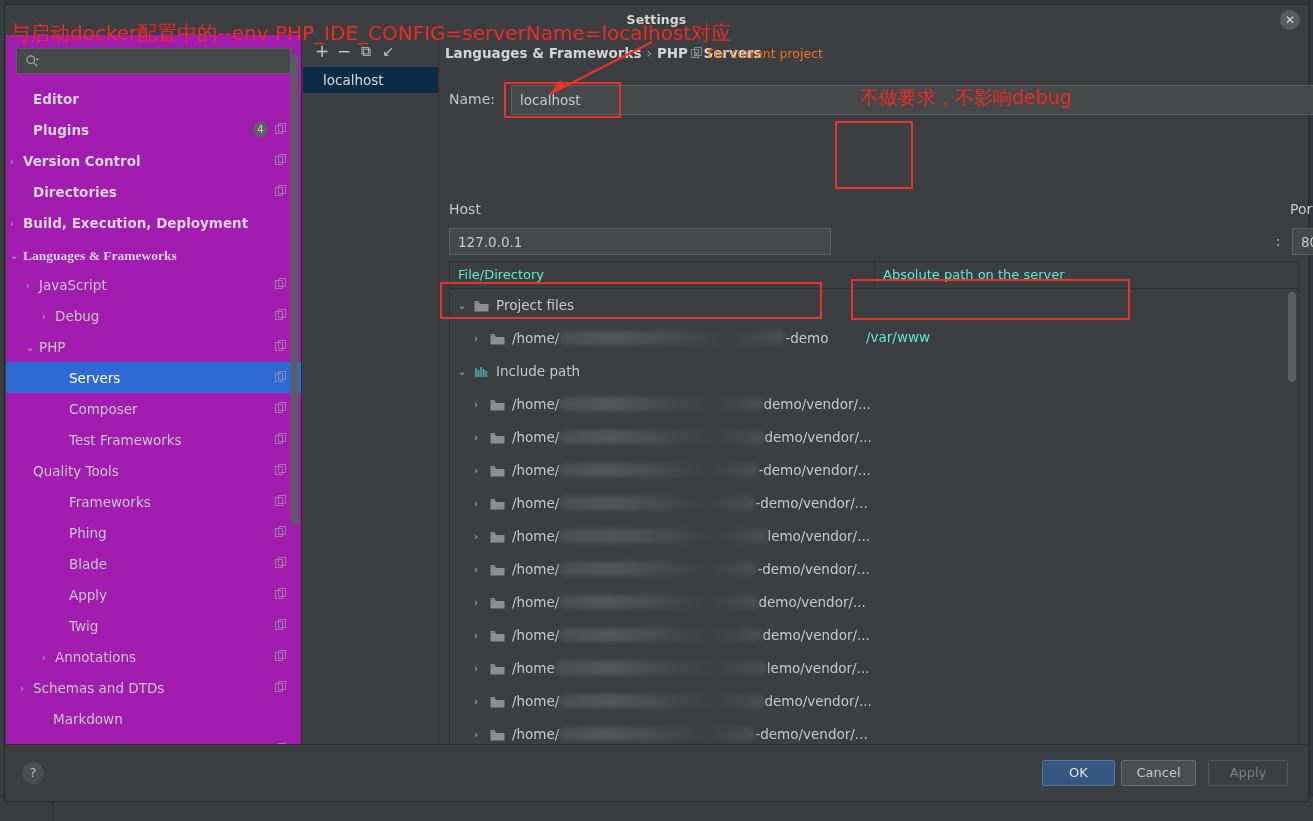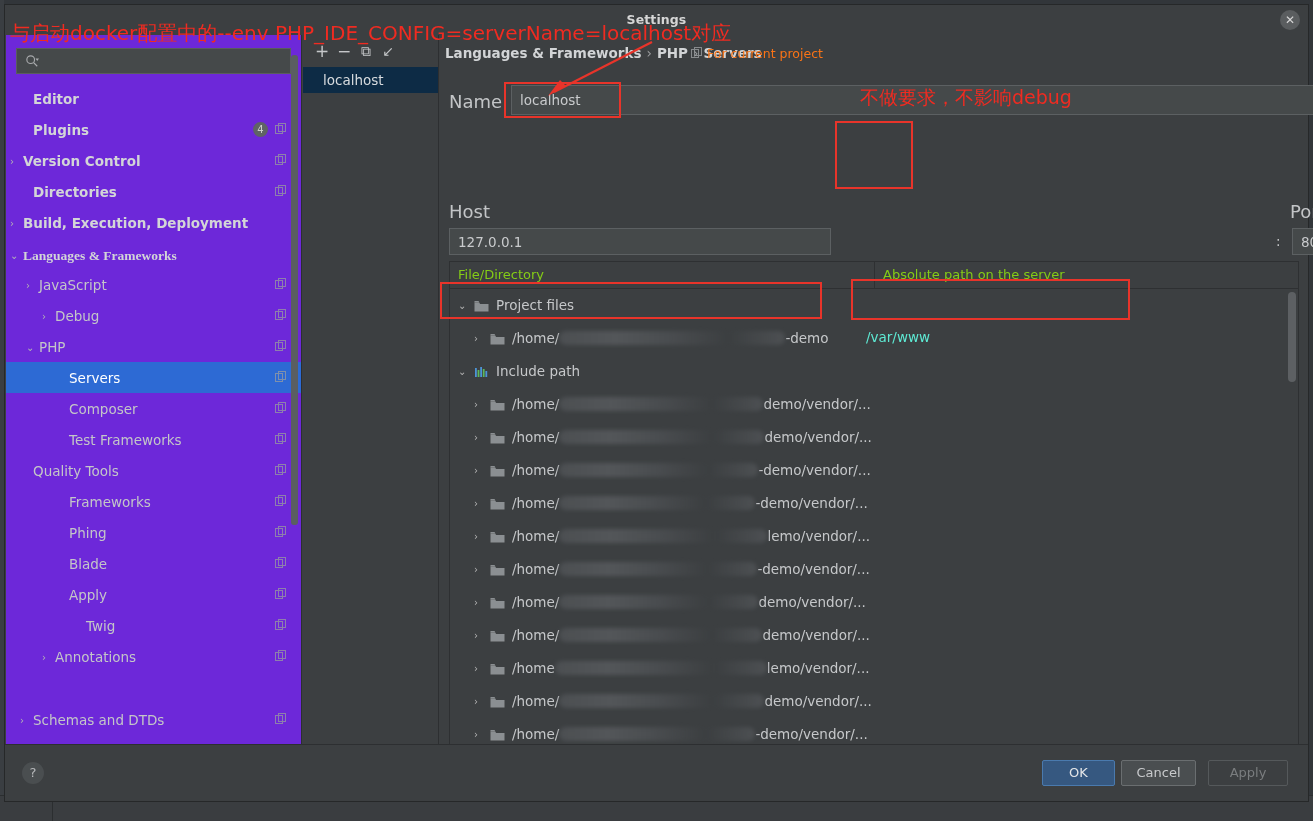--- a/index.html
+++ b/index.html
@@ -33,21 +33,21 @@
     background:#5a5d5f;color:#d8d8d8;font-size:12px;line-height:20px;text-align:center;
     cursor:pointer;
   }
 
   
   #body{position:absolute;left:0;top:30px;right:0;bottom:56px;}
 
   
   #leftpane{
     position:absolute;left:1px;top:0;width:296px;bottom:0;
-    background:#6d28d9;border-right:1px solid #2d2f31;box-sizing:border-box;
+    background:#a21caf;border-right:1px solid #2d2f31;box-sizing:border-box;
   }
   #search{
     margin:13px 10px 0 10px;height:26px;background:#45494a;
     border:1px solid #5a5d5f;box-sizing:border-box;position:relative;
   }
   #search .mag{position:absolute;left:8px;top:5px;width:14px;height:14px;}
   #search input{
     position:absolute;left:28px;top:0;right:4px;height:24px;border:0;outline:0;
     background:transparent;color:#bbb;font-family:inherit;font-size:12.5px;
   }
@@ -82,21 +82,21 @@
   
   #rightpane{position:absolute;left:434px;top:0;right:0;bottom:0;background:#3c3f41;}
   #breadcrumb{position:absolute;left:6px;top:10px;font-size:13.5px;white-space:nowrap;}
   #breadcrumb .crumb{font-weight:bold;color:#d2d4d6;}
   #breadcrumb .sep{color:#9a9c9e;margin:0 5px;font-weight:normal;}
   #forproject{position:absolute;left:252px;top:11px;font-size:12.5px;color:#f97316;white-space:nowrap;}
   #forproject .copyicon{display:inline-block;width:12px;height:12px;vertical-align:-1px;margin-right:4px;opacity:.8;}
 
   #form{position:absolute;left:0;top:36px;right:0;bottom:0;}
 
-  .lbl{font-size:18px;color:#c3c5c7;}
+  .lbl{font-size:14px;color:#c3c5c7;}
   .tfield{
     background:#45494a;border:1px solid #5c6062;box-sizing:border-box;
     color:#c9cbcd;font-family:inherit;font-size:13.5px;padding:0 8px;outline:0;
   }
   .tfield:disabled{color:#9a9c9e;}
 
   #nameRow{position:absolute;left:10px;top:14px;right:0;height:30px;}
   #nameLabel{position:absolute;left:0;top:6px;}
   #nameInput{position:absolute;left:62px;top:0;width:1148px;height:30px;}
 
@@ -116,21 +116,21 @@
     border:solid #cfd1d3;border-width:0 2px 2px 0;transform:rotate(42deg);
   }
   #mapCheck .txt{font-size:13.5px;color:#c3c5c7;}
 
   
   #table{
     position:absolute;left:10px;top:190px;right:9px;bottom:-2px;
     border:1px solid #2e3032;box-sizing:border-box;background:#3c3f41;overflow:hidden;
   }
   #thead{height:26px;background:#3c3f41;border-bottom:1px solid #2e3032;position:relative;}
-  #thead .th{position:absolute;top:0;height:26px;line-height:26px;font-size:13px;color:#84cc16;padding-left:8px;box-sizing:border-box;}
+  #thead .th{position:absolute;top:0;height:26px;line-height:26px;font-size:13px;color:#5eead4;padding-left:8px;box-sizing:border-box;}
   #thead .th.c2{border-left:1px solid #2e3032;}
   #tbody{position:absolute;left:0;top:26px;right:0;bottom:0;overflow:hidden;}
   .trw{height:33px;line-height:33px;white-space:nowrap;position:relative;}
   .trw .exp{display:inline-block;width:16px;margin-left:8px;font-size:10px;color:#b4b4b4;vertical-align:middle;}
   .trw .ficon{display:inline-block;width:15px;height:12px;vertical-align:middle;margin-right:7px;}
   .trw .ptxt{font-size:13.5px;color:#c6c8ca;vertical-align:middle;}
   .trw .blur{
     display:inline-block;height:14px;vertical-align:-3px;border-radius:7px;
     background:linear-gradient(90deg,#4d5053,#55585b,#4a4d50,#52555800,#4e5154);
     filter:blur(2px);opacity:.95;
@@ -238,29 +238,29 @@
               <rect x="3.5" y="0.5" width="7" height="8" fill="none" stroke="#9a9d9f"></rect>
             </svg></div>
           <div class="trow" style="padding-left: 50px;"><span class="arrow"></span><span class="tlabel">Blade</span><svg class="copyicon" viewBox="0 0 12 12">
               <rect x="0.5" y="2.5" width="7" height="8" fill="none" stroke="#9a9d9f"></rect>
               <rect x="3.5" y="0.5" width="7" height="8" fill="none" stroke="#9a9d9f"></rect>
             </svg></div>
           <div class="trow" style="padding-left: 50px;"><span class="arrow"></span><span class="tlabel">Apply</span><svg class="copyicon" viewBox="0 0 12 12">
               <rect x="0.5" y="2.5" width="7" height="8" fill="none" stroke="#9a9d9f"></rect>
               <rect x="3.5" y="0.5" width="7" height="8" fill="none" stroke="#9a9d9f"></rect>
             </svg></div>
-          <div class="trow" style="padding-left: 67px;"><span class="arrow"></span><span class="tlabel">Twig</span><svg class="copyicon" viewBox="0 0 12 12">
+          <div class="trow" style="padding-left: 50px;"><span class="arrow"></span><span class="tlabel">Twig</span><svg class="copyicon" viewBox="0 0 12 12">
               <rect x="0.5" y="2.5" width="7" height="8" fill="none" stroke="#9a9d9f"></rect>
               <rect x="3.5" y="0.5" width="7" height="8" fill="none" stroke="#9a9d9f"></rect>
             </svg></div>
           <div class="trow" style="padding-left: 36px;"><span class="arrow">›</span><span class="tlabel">Annotations</span><svg class="copyicon" viewBox="0 0 12 12">
               <rect x="0.5" y="2.5" width="7" height="8" fill="none" stroke="#9a9d9f"></rect>
               <rect x="3.5" y="0.5" width="7" height="8" fill="none" stroke="#9a9d9f"></rect>
             </svg></div>
-          <div class="trow" style=" margin-top: 32px;"><span class="arrow">›</span><span class="tlabel">Schemas and DTDs</span><svg class="copyicon" viewBox="0 0 12 12">
+          <div class="trow" style=""><span class="arrow">›</span><span class="tlabel">Schemas and DTDs</span><svg class="copyicon" viewBox="0 0 12 12">
               <rect x="0.5" y="2.5" width="7" height="8" fill="none" stroke="#9a9d9f"></rect>
               <rect x="3.5" y="0.5" width="7" height="8" fill="none" stroke="#9a9d9f"></rect>
             </svg></div>
           <div class="trow" style="padding-left: 34px;"><span class="arrow"></span><span class="tlabel">Markdown</span></div>
           <div class="trow" style="padding-left: 34px;"><span class="arrow"></span><span class="tlabel">Node.js and NPM</span><svg class="copyicon" viewBox="0 0 12 12">
               <rect x="0.5" y="2.5" width="7" height="8" fill="none" stroke="#9a9d9f"></rect>
               <rect x="3.5" y="0.5" width="7" height="8" fill="none" stroke="#9a9d9f"></rect>
             </svg></div>
         </div>
       <div id="leftscroll"></div>

